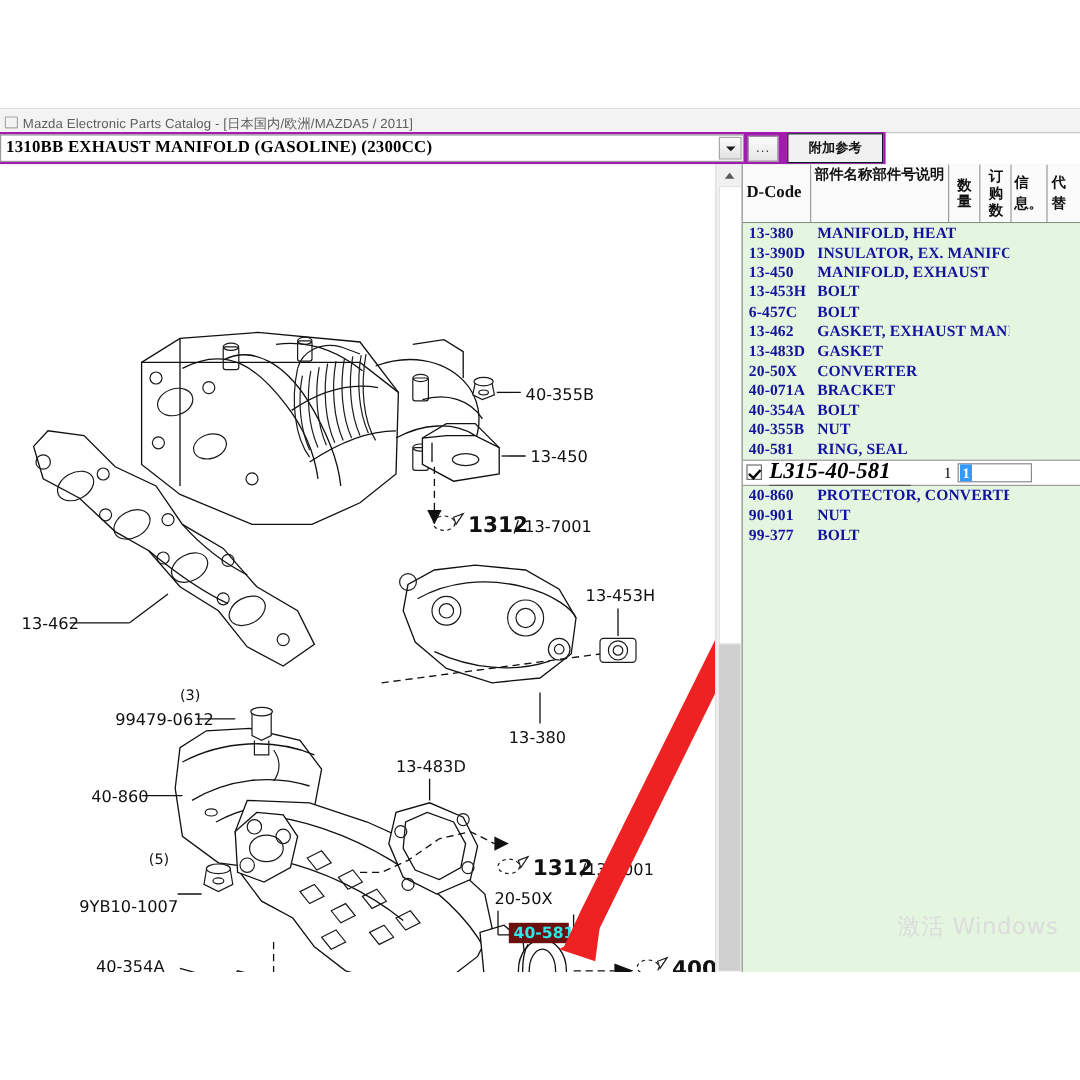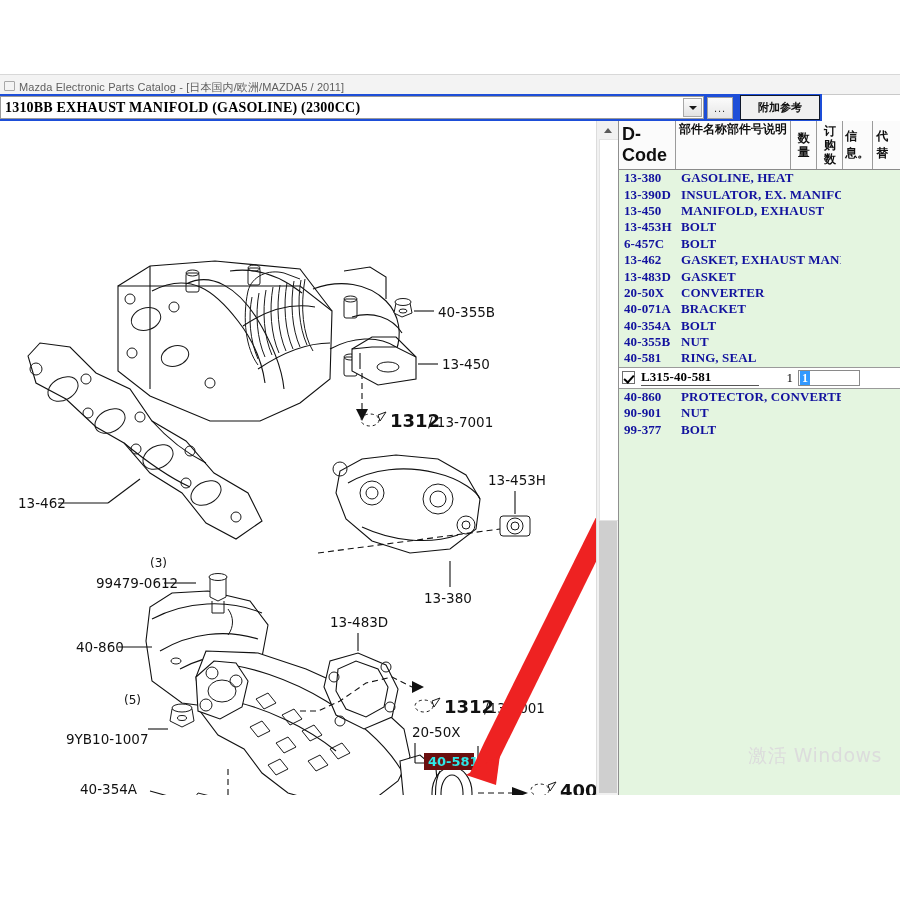--- a/index.html
+++ b/index.html
@@ -4,21 +4,21 @@
 <style>
   html,body{margin:0;padding:0;}
   body{
     width:900px;height:900px;
     background:#ffffff;
     font-family:"Liberation Sans",sans-serif;
     overflow:hidden;
     position:relative;
   }
   .app{
-    position:absolute;left:0;top:74px;width:900px;height:720px;
+    position:absolute;left:0;top:90px;width:900px;height:720px;
     background:#ffffff;
     border-top:1px solid #d8d8d8;
     overflow:hidden;
   }
   
   .titlebar{
     position:absolute;left:0;top:0;width:900px;height:19px;
     background:#f3f3f3;
     border-bottom:1px solid #c9c9c9;
     display:flex;align-items:center;
@@ -32,22 +32,22 @@
     content:"";position:absolute;left:2px;top:3px;width:9px;height:8px;
     border:1px solid #6a6a6a;border-radius:1px;
   }
   .titlebar .ttext{
     font-size:11px;color:#5e5e5e;white-space:nowrap;
     position:relative;top:3px;
     letter-spacing:.1px;
   }
   
   .toolbar{
-    position:absolute;left:0;top:19px;width:822px;height:27px;
-    background:#1d4ed8;
+    position:absolute;left:0;top:19px;width:738px;height:27px;
+    background:#a21caf;
     border-bottom:1px solid #b9b9b9;
     display:flex;align-items:center;
   }
   .combo{
     flex:1 1 auto;height:21px;margin-left:0px;
     background:#ffffff;
     border:1px solid #9a9a9a;
     display:flex;align-items:center;
     position:relative;
     min-width:0;
@@ -129,21 +129,21 @@
   }
   .tbl-head .th{
     border-right:1px solid #9b9b9b;
     font-family:"DejaVu Sans",sans-serif;
     font-weight:bold;font-size:12px;color:#101010;
     display:flex;align-items:center;
     padding:0 3px;box-sizing:border-box;
     overflow:hidden;
   }
   .tbl-head .th.dcode{width:62px;justify-content:flex-start;
-    font-family:Liberation Sans, sans-serif;font-size:18px;}
+    font-family:Liberation Serif, serif;font-size:14px;}
   .tbl-head .th.name{width:126px;align-items:flex-start;padding-top:1px;}
   .tbl-head .th.name .stack{
     display:flex;flex-direction:row;line-height:14px;
     font-family:"DejaVu Sans",sans-serif;font-size:12px;
   }
   .tbl-head .th.vert{
     width:28px;justify-content:center;
   }
   .tbl-head .th.vert .vstack{
     display:flex;flex-direction:column;align-items:center;line-height:14px;font-size:12px;
@@ -172,23 +172,24 @@
   .row.sel .chk{
     width:13px;height:13px;margin-left:3px;margin-right:6px;
     border:1px solid #6e6e6e;background:#fff;flex:none;
     position:relative;box-sizing:border-box;
   }
   .row.sel .chk:after{
     content:"";position:absolute;left:3px;top:1px;width:4px;height:8px;
     border:solid #000;border-width:0 2px 2px 0;transform:rotate(42deg);
   }
   .row.sel .c-pn{
-    width:118px;font-family:"Liberation Serif",serif;font-weight:bold;font-size:13px;
+    width:118px;font-family:"Liberation Serif",serif;font-weight:bold;font-size:19px;
     color:#000;border-bottom:1px solid #555;margin-right:4px;
     white-space:nowrap;
+    font-style:italic;
   }
   .row.sel .c-qty2{width:30px;text-align:right;font-family:"Liberation Serif",serif;
     font-size:13px;color:#000;font-weight:normal;padding-right:2px;}
   .row.sel .ordbox{
     width:62px;height:16px;border:1px solid #8a8a8a;background:#fff;
     margin-left:3px;display:flex;align-items:center;box-sizing:border-box;
   }
   .row.sel .ordbox .selnum{
     background:#3399ff;color:#ffffff;font-size:12px;
     font-family:"Liberation Serif",serif;font-weight:bold;
@@ -583,21 +584,21 @@
             <span>代</span>
             <span>替</span>
           </div>
         </div>
       </div>
 
       <div class="tbl-body">
         <div id="rows-top">
             <div class="row">
               <span class="c-dcode">13-380</span>
-              <span class="c-name">GASOLINE, HEAT</span>
+              <span class="c-name">MANIFOLD, HEAT</span>
             </div>
             <div class="row">
               <span class="c-dcode">13-390D</span>
               <span class="c-name">INSULATOR, EX. MANIFOLD</span>
             </div>
             <div class="row">
               <span class="c-dcode">13-450</span>
               <span class="c-name">MANIFOLD, EXHAUST</span>
             </div>
             <div class="row">

